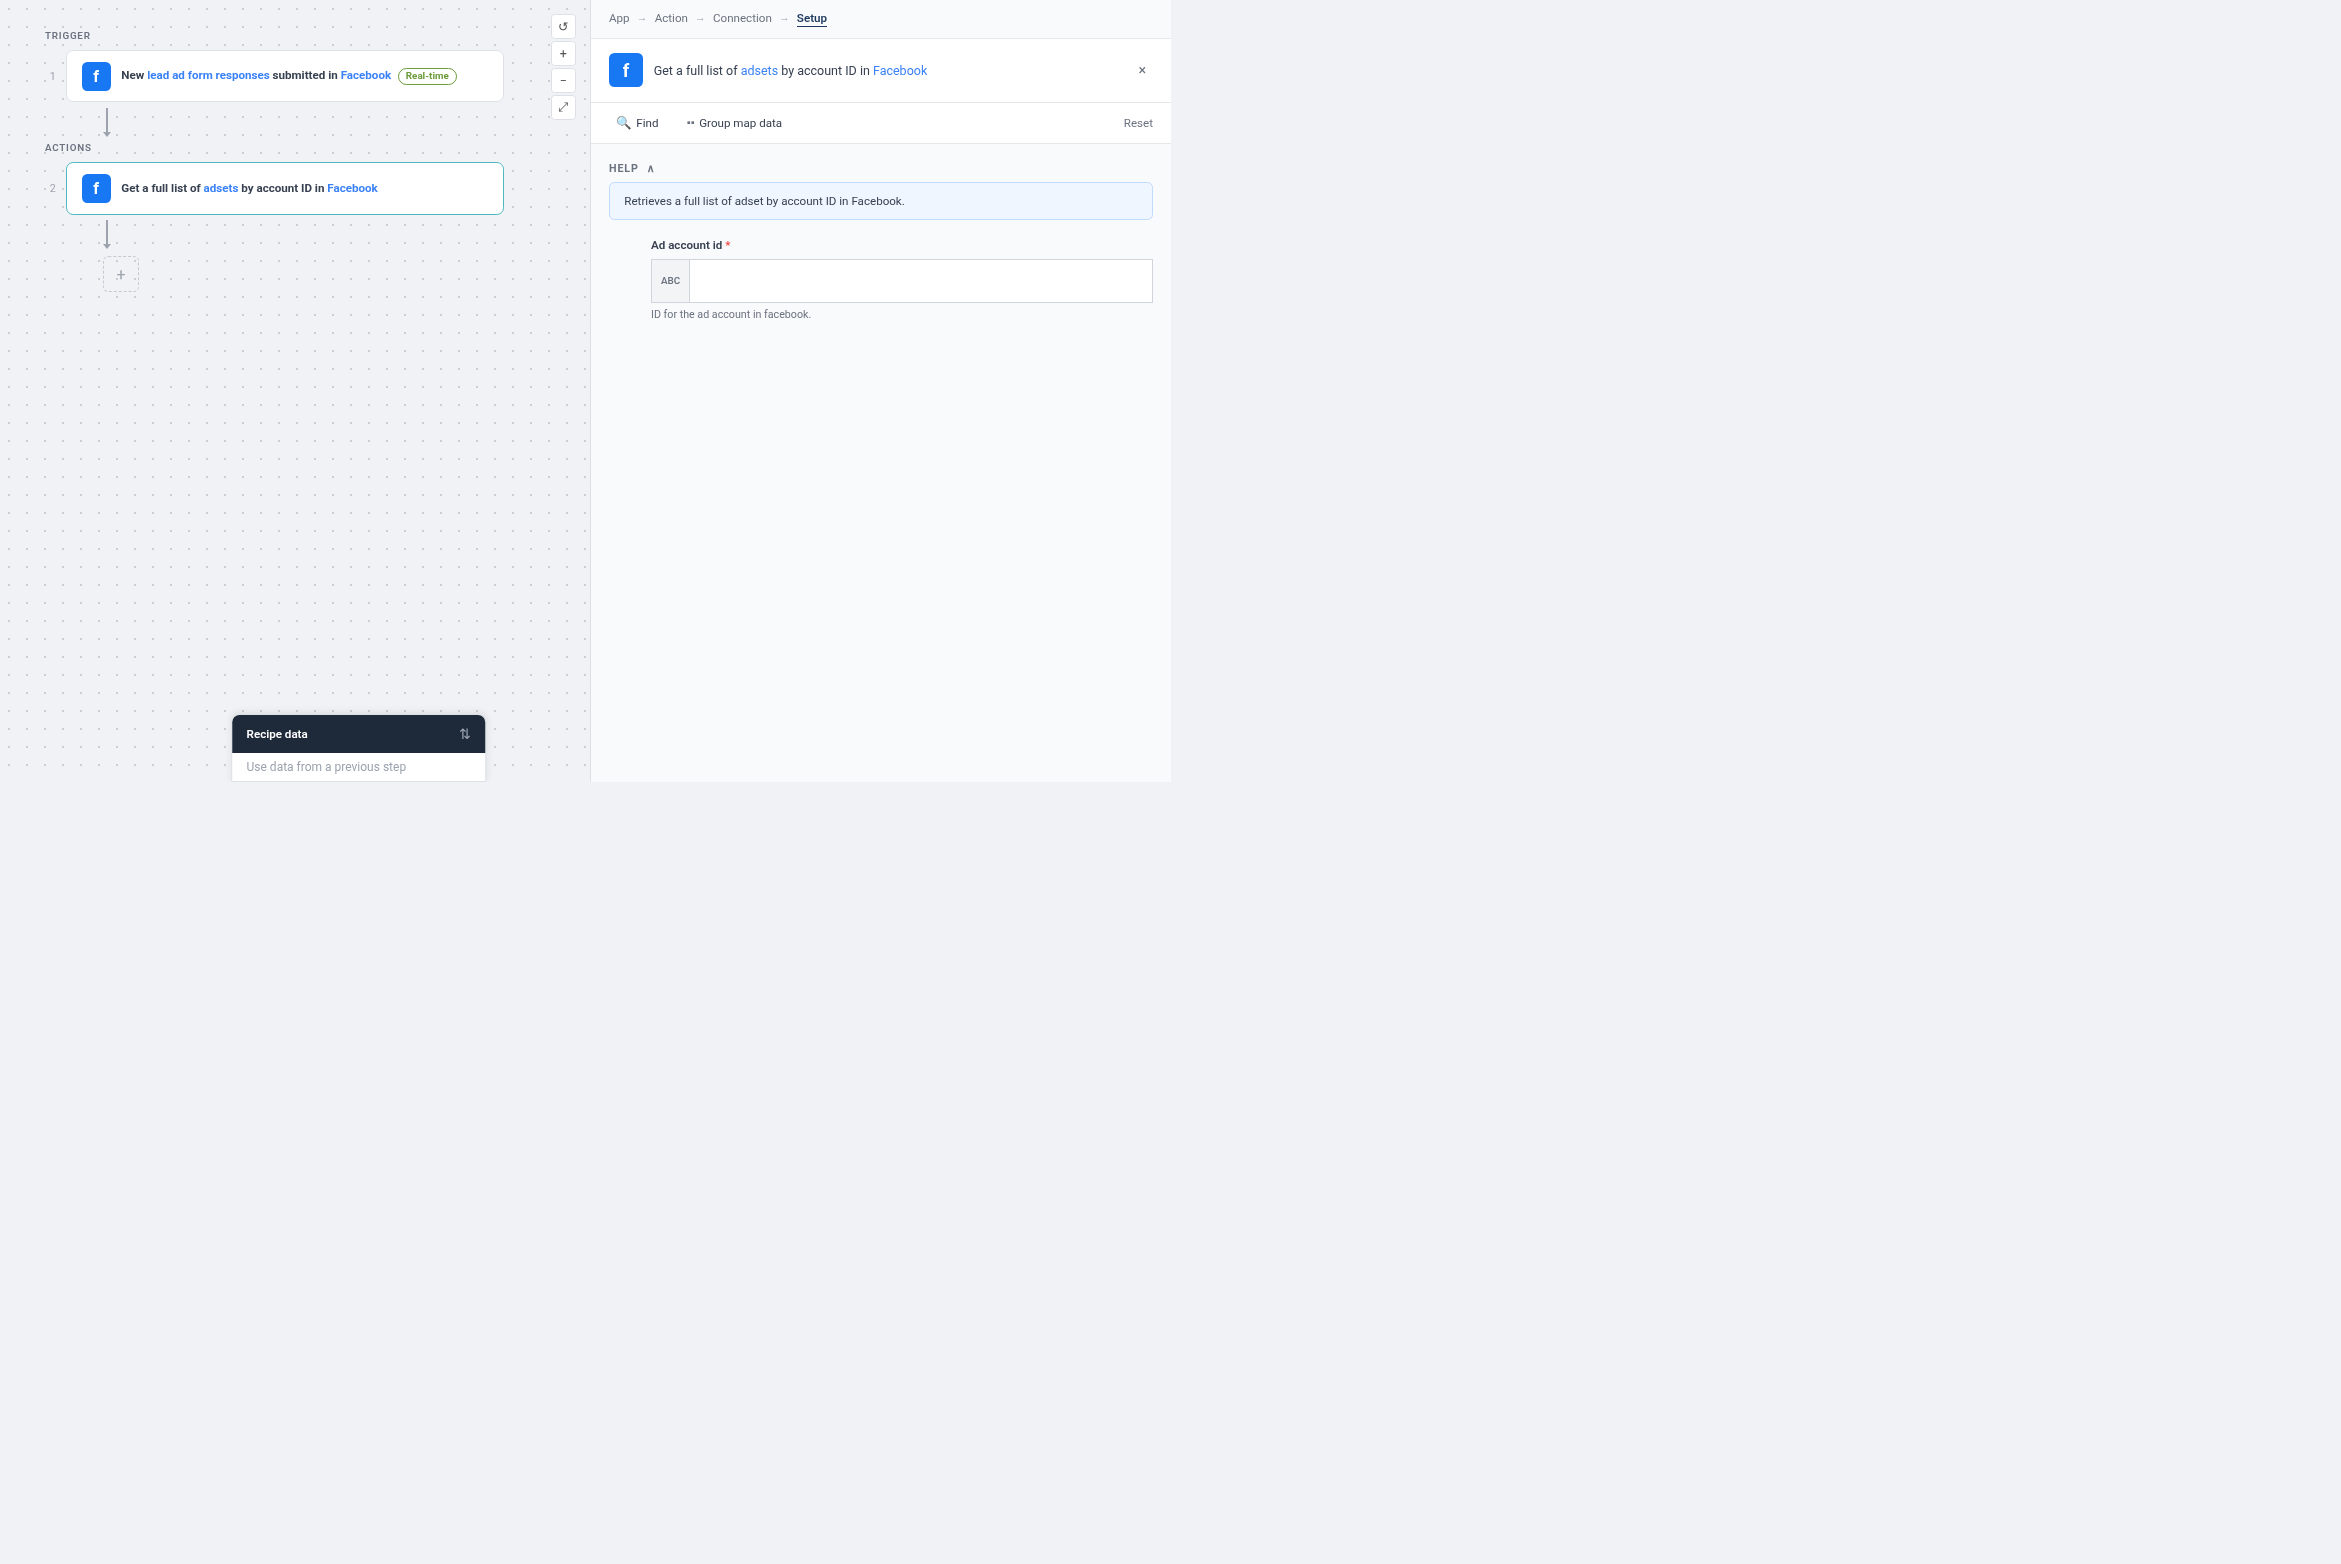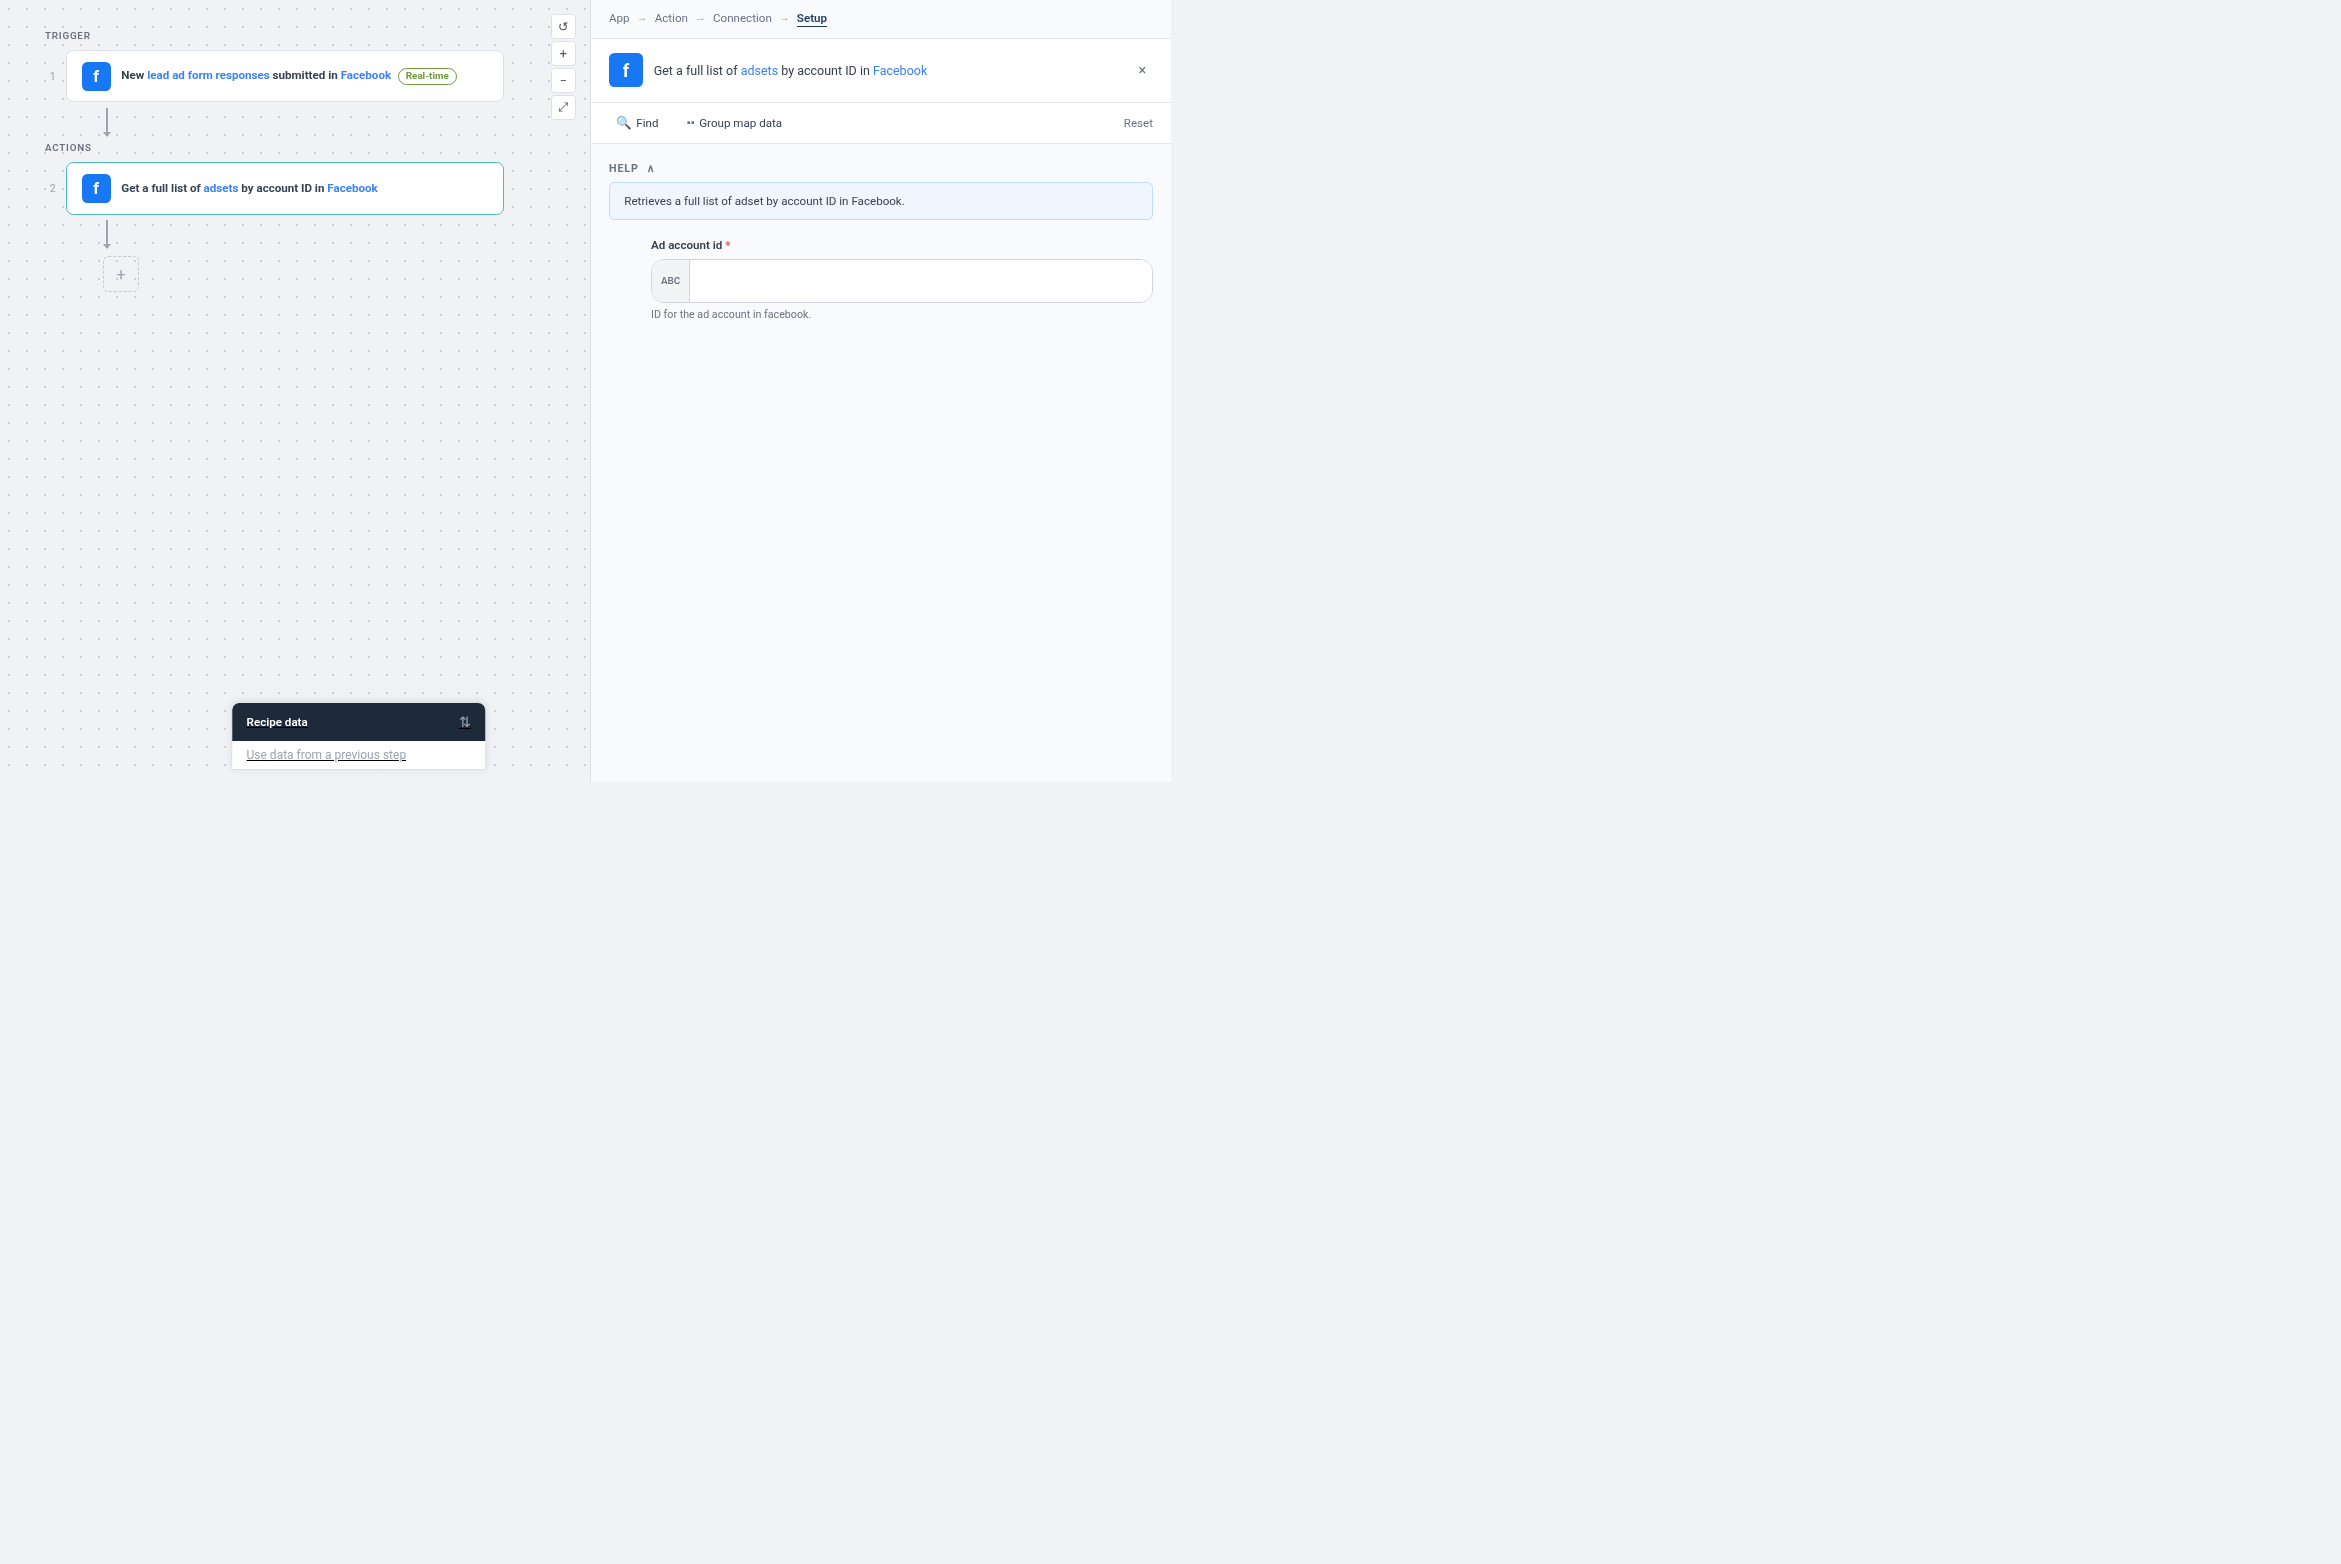--- a/index.html
+++ b/index.html
@@ -160,29 +160,28 @@
       align-items: center;
       justify-content: center;
       cursor: pointer;
       color: #9ca3af;
       font-size: 16px;
     }
 
     
     .recipe-data-panel {
       position: absolute;
-      bottom: 12px;
+      bottom: 0;
       left: 50%;
       transform: translateX(-25%);
       width: 255px;
       background: white;
       border-radius: 7.2px 7.2px 0 0;
       border: 0.9px solid #dde1e7;
       box-shadow: 0 -1.8px 7.2px rgba(0,0,0,0.08);
-      text-decoration: underline;
     }
     .recipe-data-header {
       background: #1e2a3a;
       border-radius: 7.2px 7.2px 0 0;
       padding: 10.7px 14.3px;
       display: flex;
       align-items: center;
       justify-content: space-between;
     }
     .recipe-data-title {
@@ -333,21 +332,21 @@
       color: #374151;
       margin-bottom: 7.2px;
     }
     .field-label .required {
       color: #ef4444;
     }
 
     .input-wrapper {
       display: flex;
       border: 0.9px solid #d1d5db;
-      border-radius: 13px;
+      border-radius: 0;
       background: white;
       overflow: hidden;
     }
     .input-type-badge {
       background: #f3f4f6;
       border-right: 0.9px solid #d1d5db;
       padding: 7.2px 9px;
       font-size: 9.8px;
       font-weight: 600;
       color: #6b7280;

